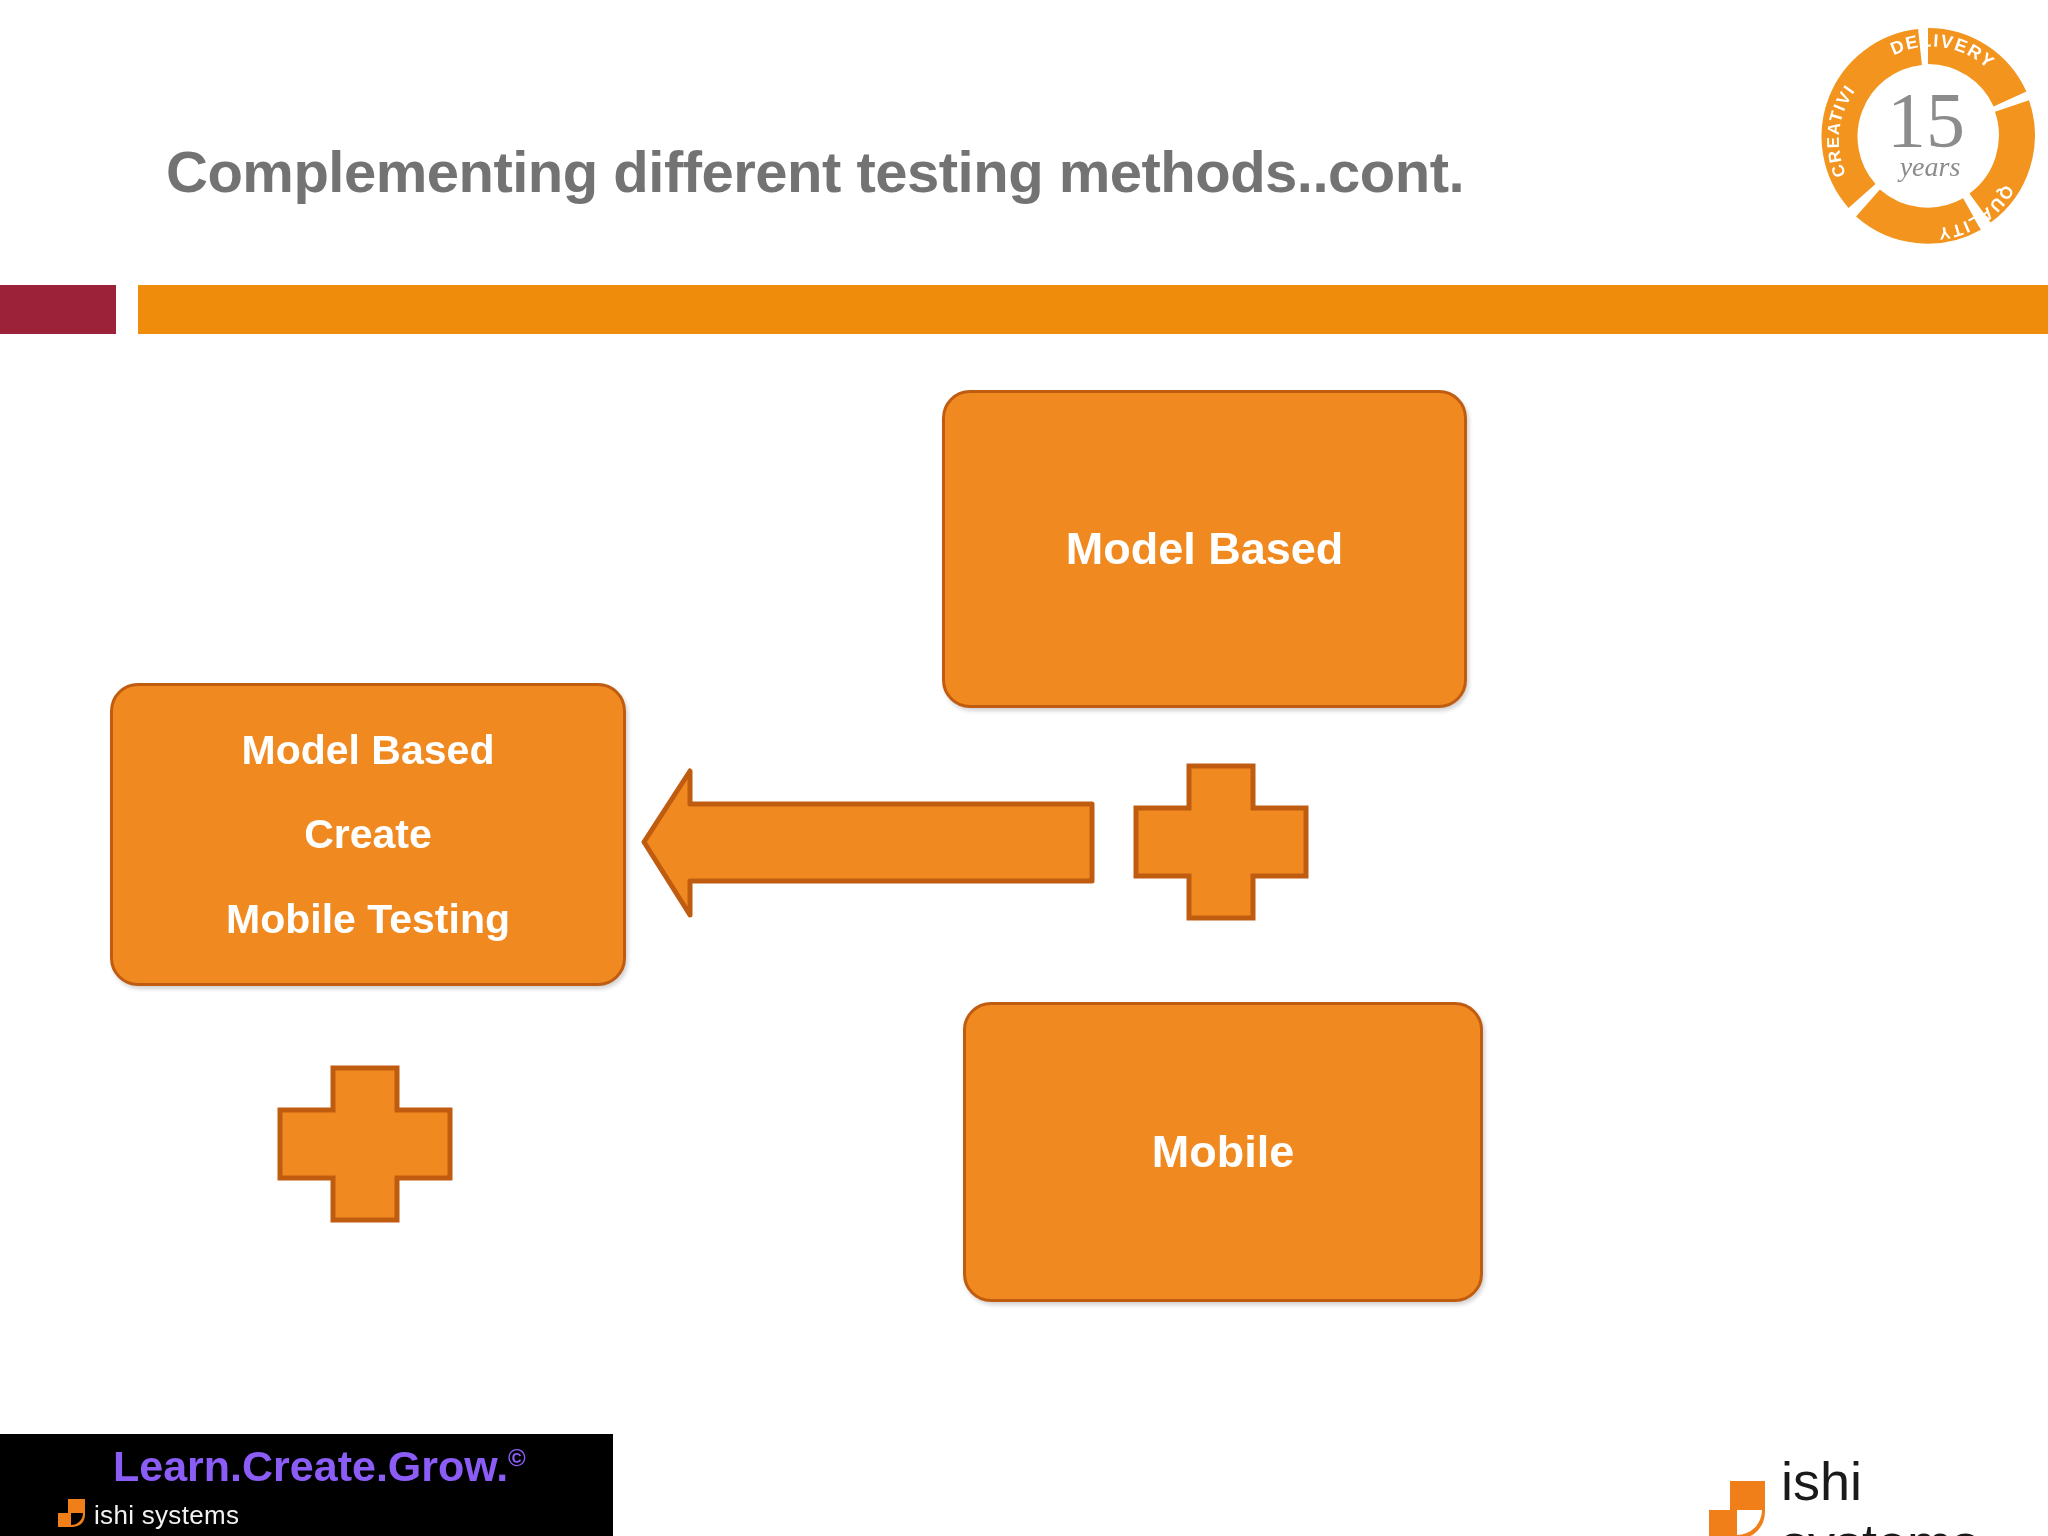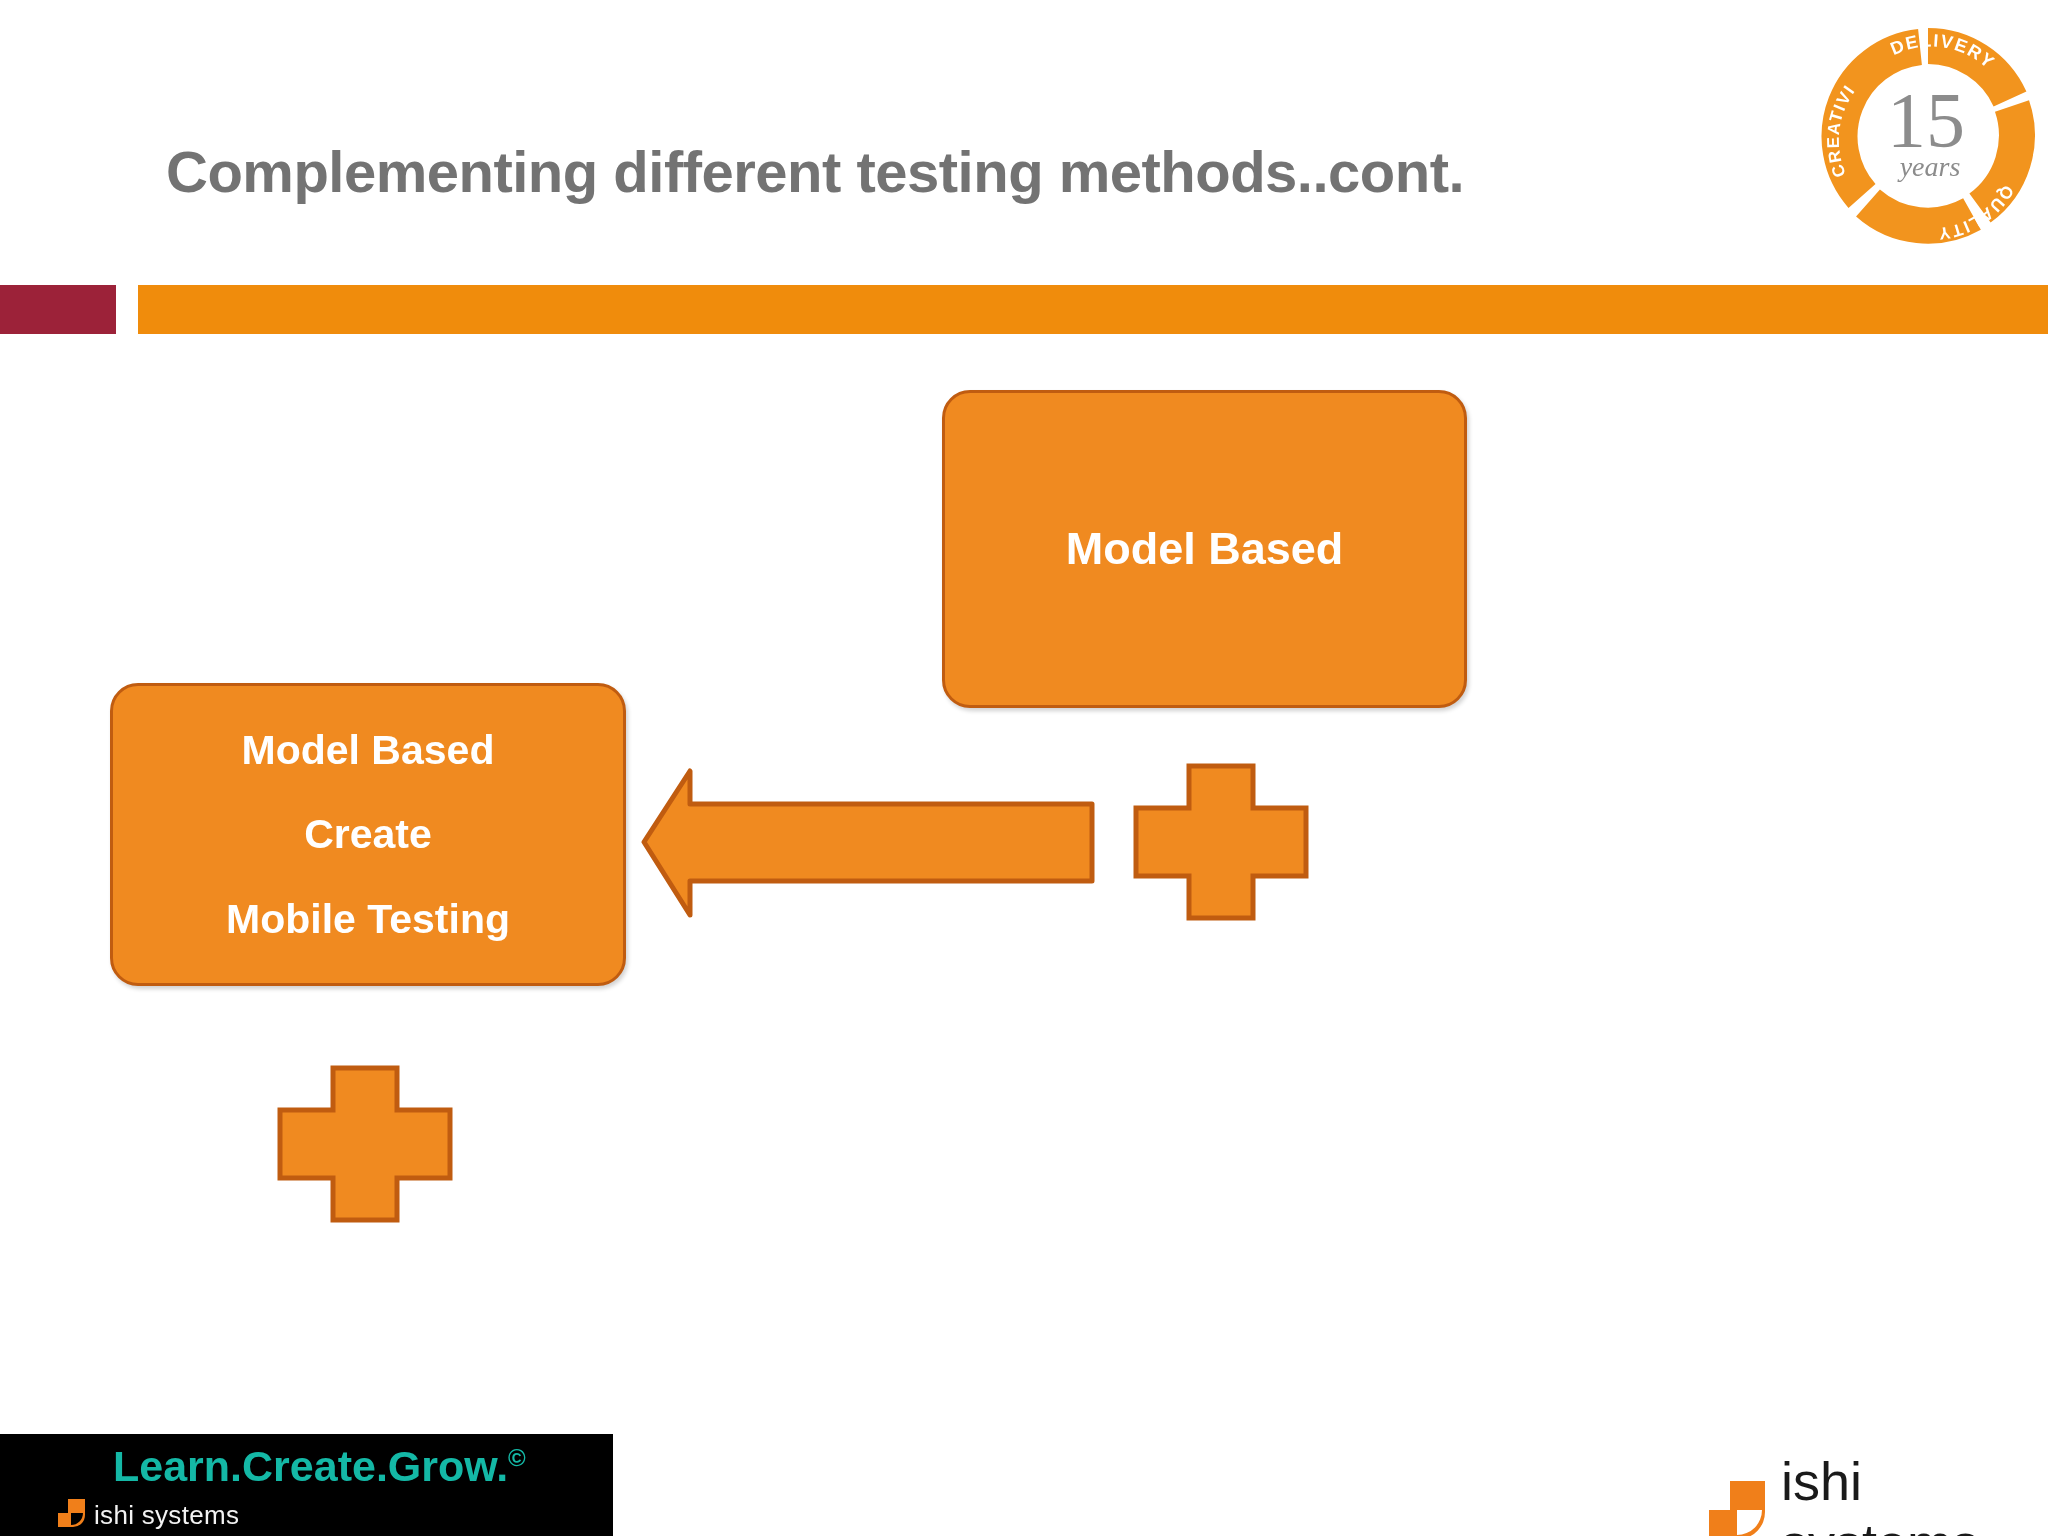--- a/index.html
+++ b/index.html
@@ -145,21 +145,21 @@
     width: 613px;
     height: 102px;
     background: #000000;
   }
   #tagline-text {
     position: absolute;
     left: 113px;
     top: 8px;
     font-size: 43px;
     font-weight: bold;
-    color: #14b8a6;
+    color: #8b5cf6;
     white-space: nowrap;
   }
   #tagline-text .copyright {
     font-size: 24px;
     vertical-align: super;
   }
   #tagline-brand {
     position: absolute;
     left: 57px;
     top: 64px;
@@ -241,20 +241,23 @@
   <div class="flow-box" id="box-model-based-top">
     <span>Model Based</span>
   </div>
 
   <div class="flow-box" id="box-model-based-mobile">
     <span class="line">Model Based</span>
     <span class="line">Create</span>
     <span class="line">Mobile Testing</span>
   </div>
 
+  <div class="flow-box" id="box-mobile">
+    <span>Mobile</span>
+  </div>
 
 
   <div class="plus-shape" id="plus-right">
     <svg width="176" height="158" viewBox="0 0 176 158">
       <polygon points="56,3 120,3 120,45 173,45 173,113 120,113 120,155 56,155 56,113 3,113 3,45 56,45" fill="#F08A20" stroke="#C05C10" stroke-width="5"></polygon>
     </svg>
   </div>
 
   <div class="plus-shape" id="plus-left">
     <svg width="176" height="158" viewBox="0 0 176 158">

